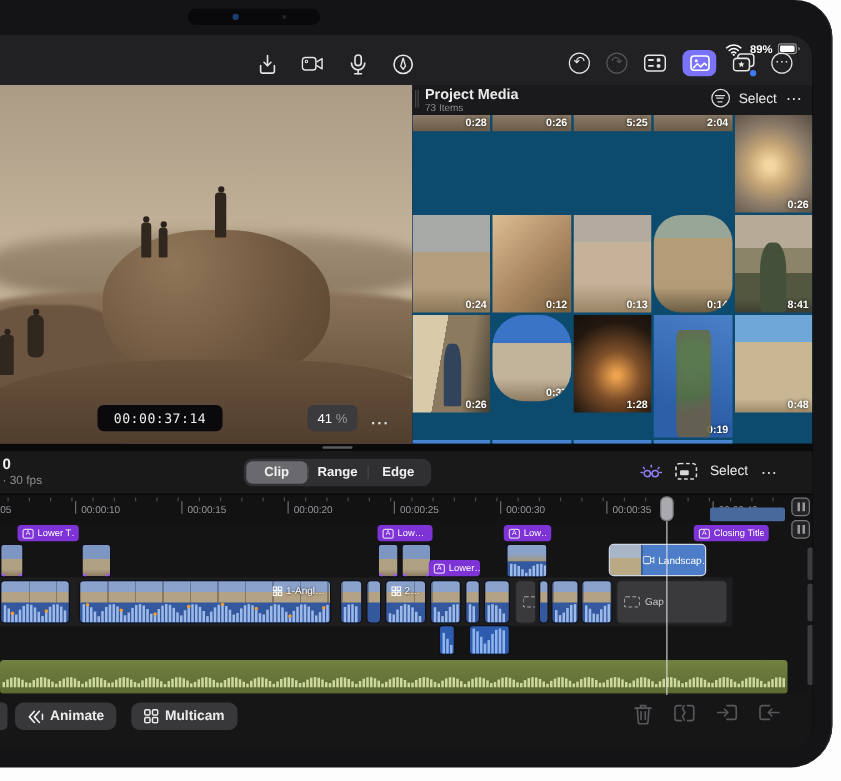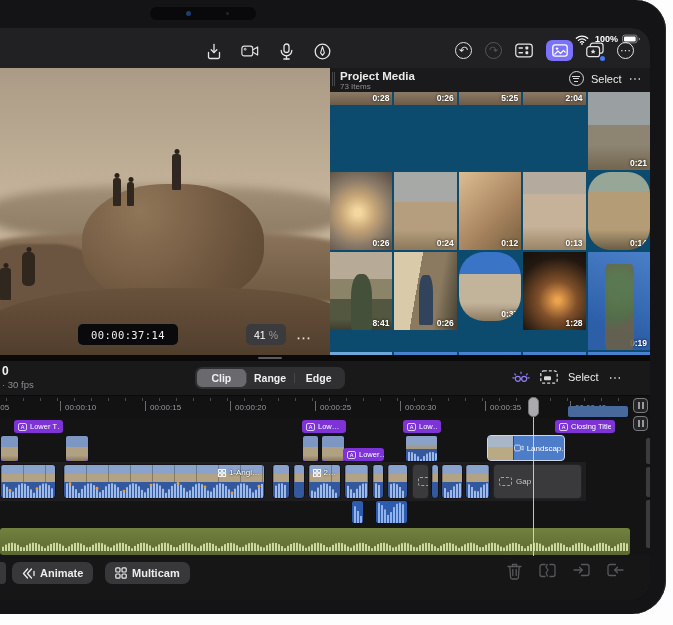--- a/index.html
+++ b/index.html
@@ -211,21 +211,21 @@
         <span class="tbicon">
           <svg width="14" height="11" viewBox="0 0 16 12">
               <g fill="none" stroke="#fff" stroke-width="1.4" stroke-linecap="round">
                 <path d="M1.5 4.6C5.2 1.2 10.8 1.2 14.5 4.6"></path>
                 <path d="M3.8 7C6.4 4.8 9.6 4.8 12.2 7"></path>
                 <path d="M6.1 9.2C7.2 8.3 8.8 8.3 9.9 9.2"></path>
               </g>
               <circle cx="8" cy="11" r="1" fill="#fff"></circle>
             </svg>
         </span>
-        <span>100%</span>
+        <span>89%</span>
         <span class="tbicon">
           <svg width="18" height="10" viewBox="0 0 20 10">
               <rect x="0.7" y="0.7" width="16" height="8.6" rx="2.4" fill="none" stroke="rgba(255,255,255,.5)" stroke-width="1"></rect>
               <rect x="2.2" y="2.2" width="13" height="5.6" rx="1.3" fill="#fff"></rect>
               <path d="M18.6 3.4v3.2c.9-.3 1.4-.9 1.4-1.6s-.5-1.3-1.4-1.6z" fill="rgba(255,255,255,.5)"></path>
             </svg>
         </span>
       </div>
 
       <div class="tb-center">
@@ -340,23 +340,20 @@
               <span class="dur">0:28</span>
             </div>
             <div class="mcell v-rock-top" style="height: 13px;">
               <span class="dur">0:26</span>
             </div>
             <div class="mcell v-rock-top" style="height: 13px;">
               <span class="dur">5:25</span>
             </div>
             <div class="mcell v-rock-top" style="height: 13px;">
               <span class="dur">2:04</span>
-            </div>
-            <div class="mcell v-plain" style="height: 78px;">
-              <span class="dur">0:21</span>
             </div>
             <div class="mcell v-sunset" style="height: 78px;">
               <span class="dur">0:26</span>
             </div>
             <div class="mcell v-hill" style="height: 78px;">
               <span class="dur">0:24</span>
             </div>
             <div class="mcell v-rock-close" style="height: 78px;">
               <span class="dur">0:12</span>
             </div>

